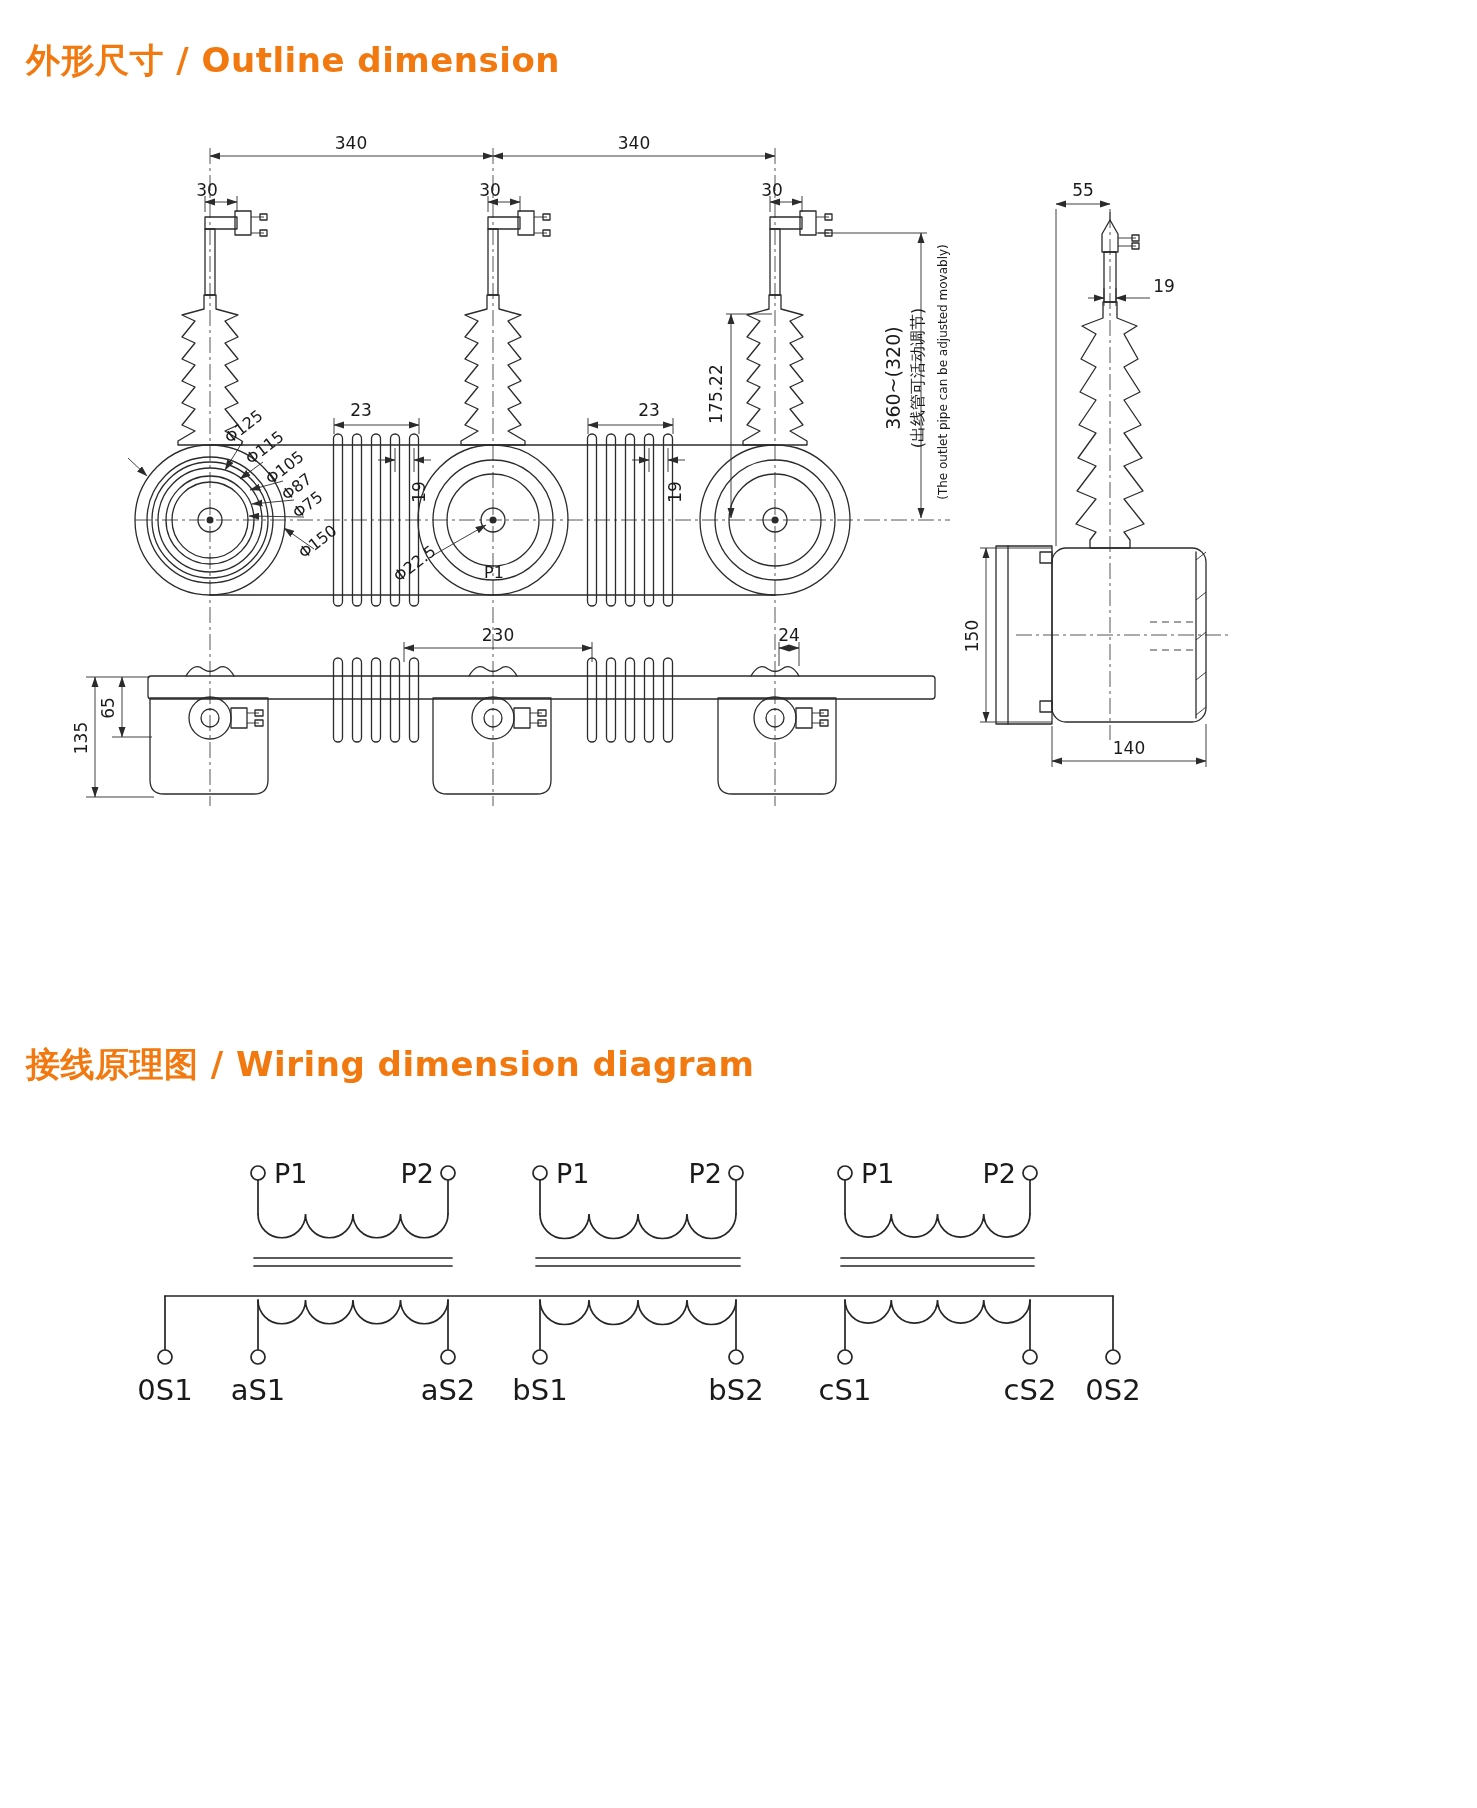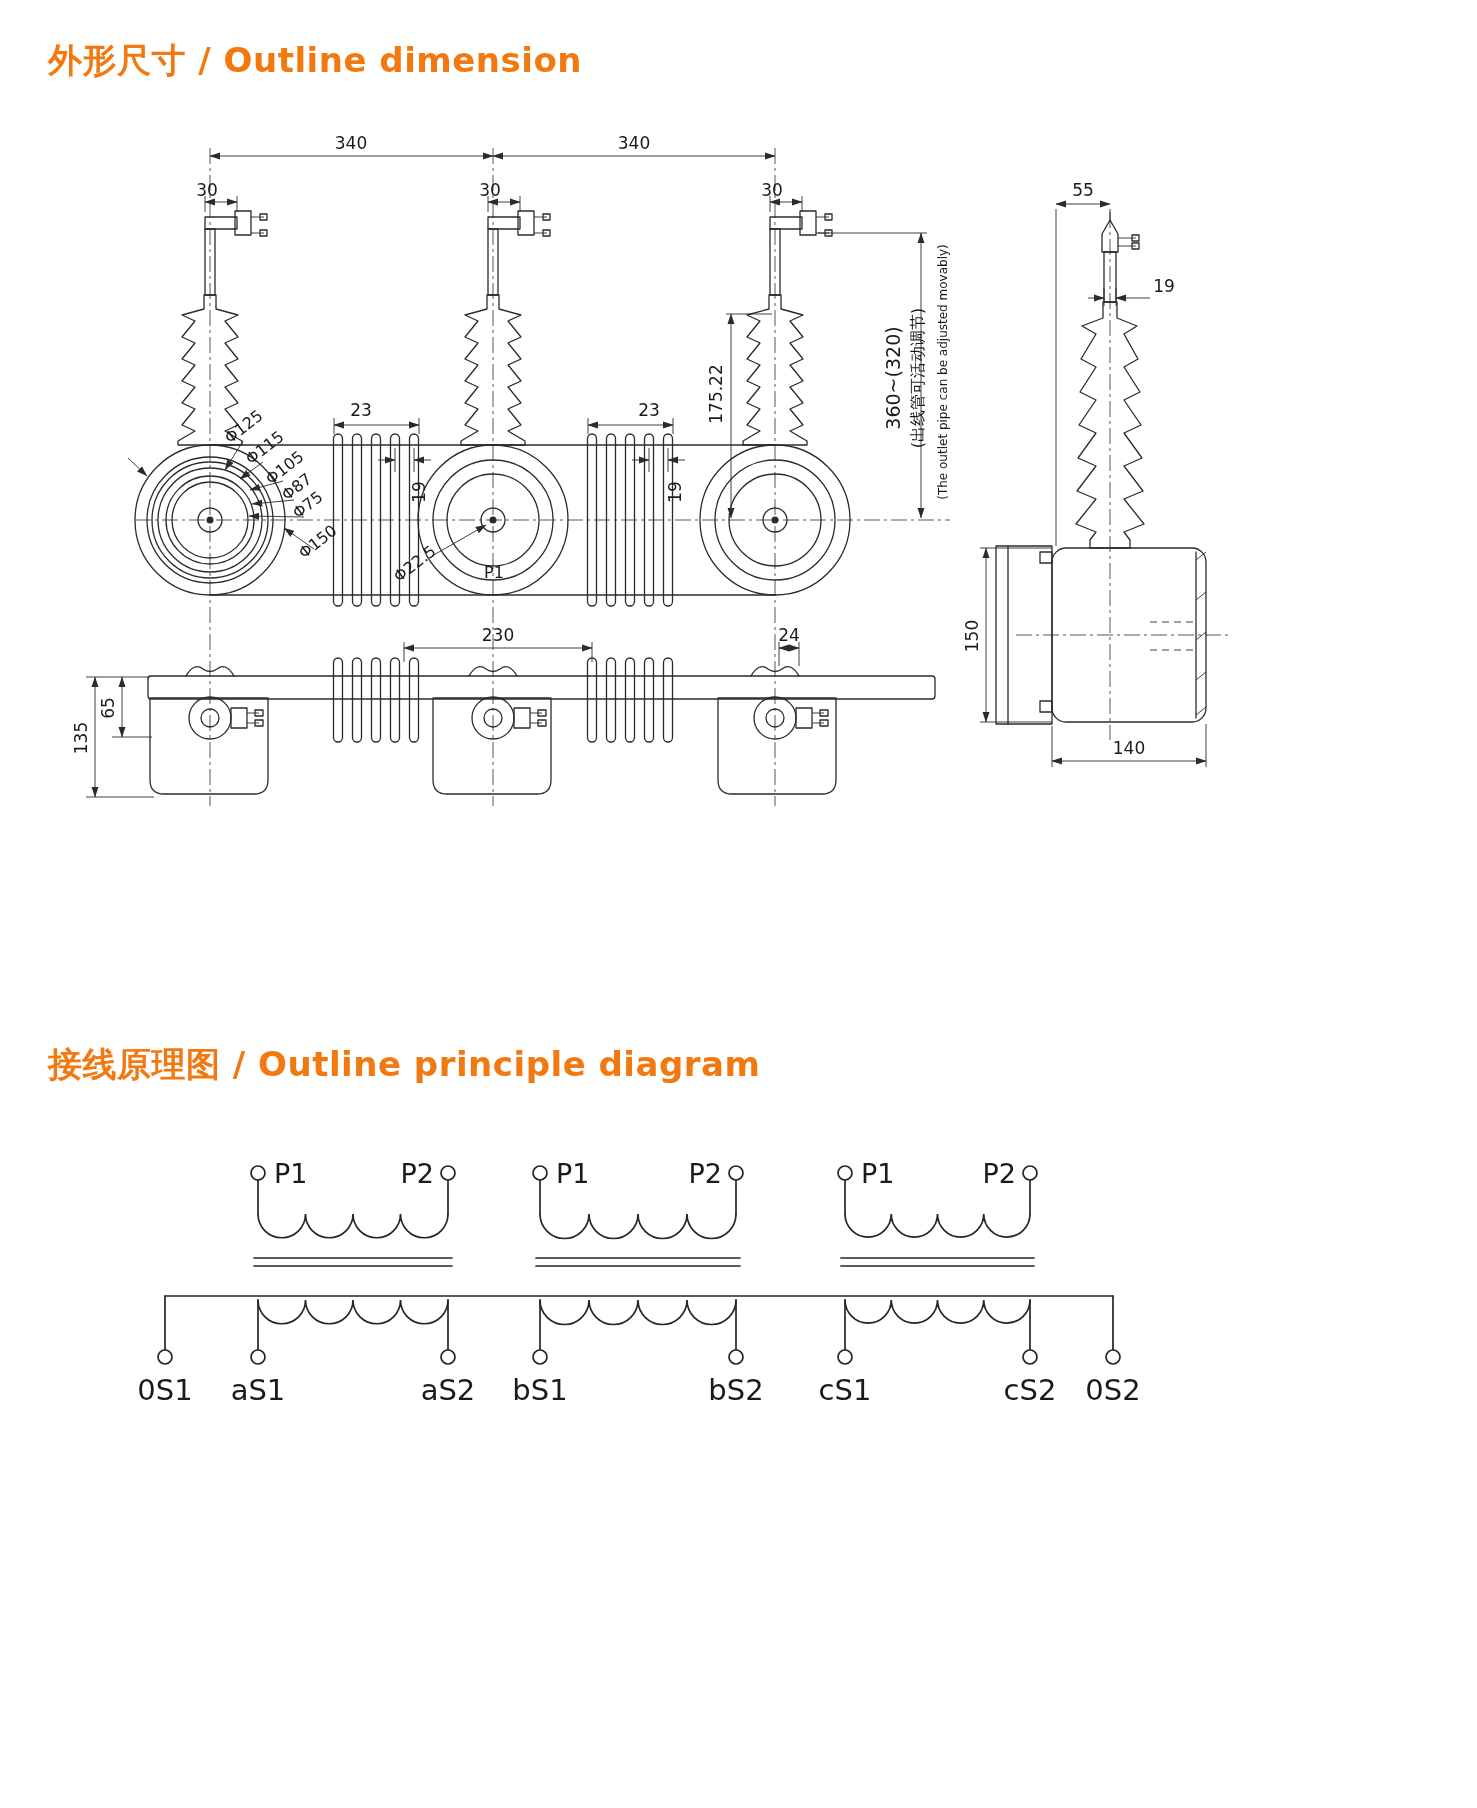--- a/index.html
+++ b/index.html
@@ -1,21 +1,21 @@
 <!DOCTYPE html>
 <html><head>
 <meta charset="utf-8">
 <style>
   html,body { margin:0; padding:0; }
   body {
     width:1477px; height:1808px; position:relative; background:#ffffff;
     font-family:"DejaVu Sans","Liberation Sans",sans-serif;
   }
   .heading {
-    position:absolute; left:48px; font-size:34px; font-weight:600;
+    position:absolute; left:26px; font-size:34px; font-weight:600;
     color:#f2790f; letter-spacing:0.5px; white-space:nowrap;
   }
   #heading-outline { top:38px; }
   #heading-wiring  { top:1042px; }
   svg { position:absolute; left:0; }
   
   .ln   { fill:none; stroke:#2b2b2b; stroke-width:1.3; stroke-linejoin:round; stroke-linecap:round; }
   .dim  { fill:none; stroke:#2b2b2b; stroke-width:0.9; }
   .cl   { fill:none; stroke:#2b2b2b; stroke-width:0.8; stroke-dasharray:16 4 3 4; }
   .dash { fill:none; stroke:#2b2b2b; stroke-width:0.9; stroke-dasharray:7 5; }
@@ -25,21 +25,21 @@
   text.sm  { font-size:12px; }
   text.w    { fill:#1a1a1a; font-size:27px; }
   text.term { fill:#1a1a1a; font-size:29px; text-anchor:middle; }
   .wl { fill:none; stroke:#262626; stroke-width:1.7; stroke-linecap:round; }
   .wc { fill:#ffffff; stroke:#262626; stroke-width:1.7; }
 </style>
 </head>
 <body>
 
 <div id="heading-outline" class="heading">外形尺寸 / Outline dimension</div>
-<div id="heading-wiring" class="heading">接线原理图 / Outline principle diagram</div>
+<div id="heading-wiring" class="heading">接线原理图 / Wiring dimension diagram</div>
 
 <svg style="top:0" width="1477" height="1030" viewBox="0 0 1477 1030">
   <defs>
     <marker id="ar" viewBox="0 0 12 8" refX="11.5" refY="4" markerWidth="12" markerHeight="8" orient="auto-start-reverse" markerUnits="strokeWidth">
       <path d="M0,0 L12,4 L0,8 Z" fill="#2b2b2b"></path>
     </marker>
 
     <g id="unitBushing">
       <path class="ln" d="M-6,-150 L-6,-136 L-28,-130 L-15,-124 L-28,-108 L-15,-102 L-28,-86 L-15,-80 L-28,-64 L-15,-58 L-28,-42 L-15,-36 L-28,-20 L-15,-14 L-32,-4 L-32,0 L32,0 L32,-4 L15,-14 L28,-20 L15,-36 L28,-42 L15,-58 L28,-64 L15,-80 L28,-86 L15,-102 L28,-108 L15,-124 L28,-130 L6,-136 L6,-150 Z"></path>
       <rect class="ln" x="-5" y="-216" width="10" height="66"></rect>

